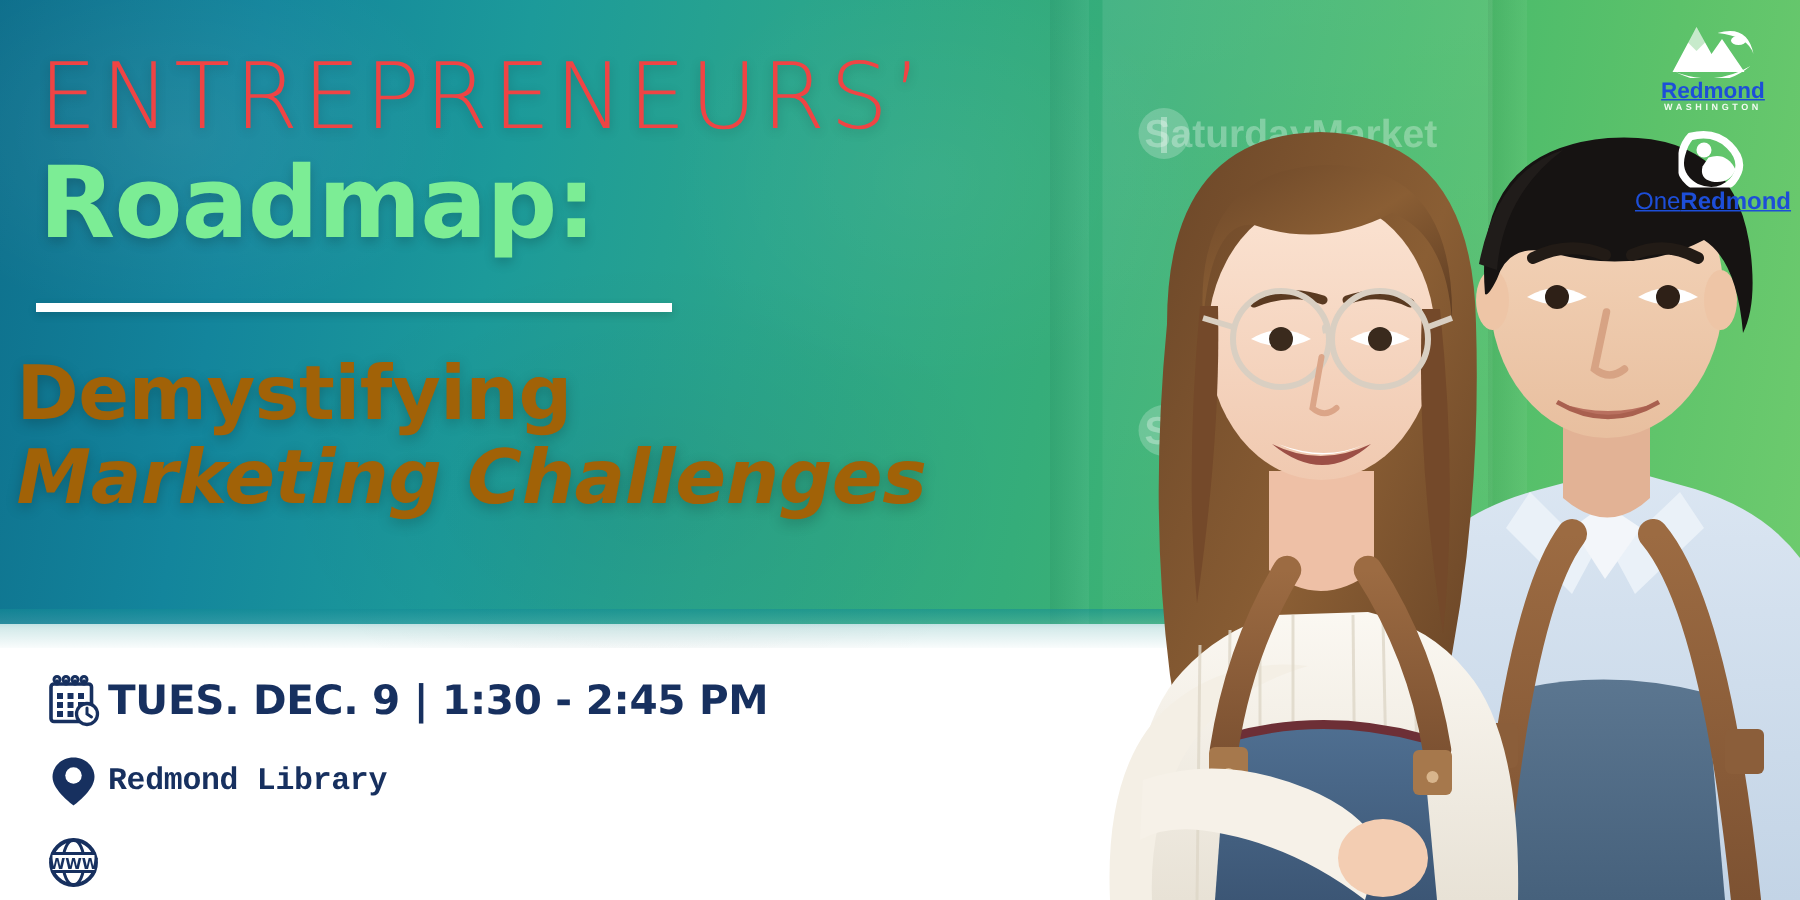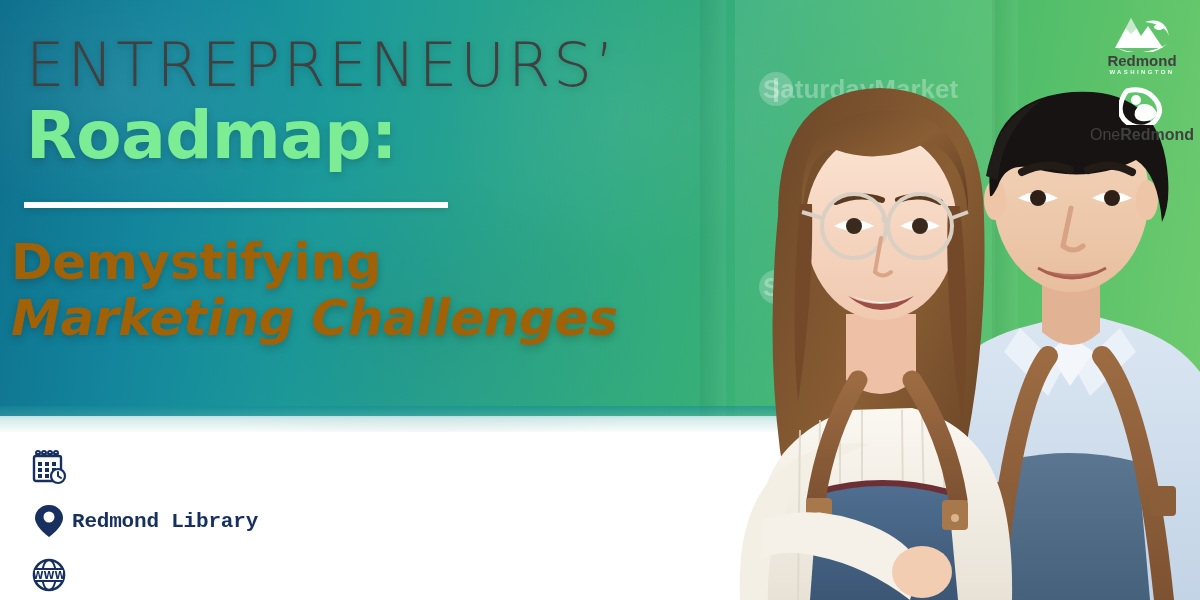--- a/index.html
+++ b/index.html
@@ -102,21 +102,21 @@
   .headline {
     position: absolute;
     left: 26px; top: 34px;
     width: 700px;
   }
   .title-main {
     font-family: "DejaVu Sans", sans-serif;
     font-size: 61px;
     font-weight: 300;
     letter-spacing: 3.0px;
-    color: #404040;
+    color: #ef4444;
     line-height: 1.0;
     text-shadow: 0 2px 7px rgba(0,0,0,0.18);
     white-space: nowrap;
   }
   .title-accent {
     font-family: "DejaVu Sans", sans-serif;
     font-size: 66px;
     font-weight: bold;
     letter-spacing: -0.5px;
     color: #7ced95;
@@ -155,24 +155,25 @@
     align-items: center;
     gap: 12px;
     z-index: 6;
   }
   .logo-block {
     display: flex;
     flex-direction: column;
     align-items: center;
   }
   .logo-name {
-    color: #404040;
+    color: #1d4ed8;
     font-weight: bold;
     line-height: 1.05;
     text-align: left;
+    text-decoration: underline;
   }
   .logo1-name { font-size: 15px; margin-top: 1px; }
   .logo1-sub  { font-size: 6px; letter-spacing: 2.4px; color: rgba(255,255,255,0.92); font-weight: bold; }
   .logo2-name { font-size: 12px; margin-top: 2px; }
   .logo2-sub  { font-size: 14px; letter-spacing: 3.2px; font-weight: bold; color:#ffffff; }
   .logo3-name { font-size: 16px; margin-top: 2px; }
 
   
   .photo {
     position: absolute;
@@ -436,20 +437,21 @@
             <rect x="7" y="19" width="4" height="4"></rect>
               <rect x="14" y="19" width="4" height="4"></rect>
               <rect x="21" y="19" width="4" height="4"></rect>
             <rect x="7" y="25" width="4" height="4"></rect>
               <rect x="14" y="25" width="4" height="4"></rect>
           </g>
           <circle cx="27" cy="27" r="7" fill="#ffffff" stroke="#17305f" stroke-width="2.2"></circle>
           <path d="M27 23 v4 l3 2" stroke="#17305f" stroke-width="2" fill="none" stroke-linecap="round"></path>
         </svg>
       </div>
+      <div class="info-text info-date">TUES. DEC. 9 | 1:30 - 2:45 PM</div>
     </div>
 
     <div class="info-row">
       <div class="info-icon">
         <svg width="34" height="36" viewBox="0 0 34 36">
           <path d="M17 2 C9 2 3 8 3 15 C3 24 17 34 17 34 C17 34 31 24 31 15 C31 8 25 2 17 2 Z" fill="#17305f"></path>
           <circle cx="17" cy="14" r="5.5" fill="#ffffff"></circle>
         </svg>
       </div>
       <div class="info-text info-place">Redmond Library</div>

